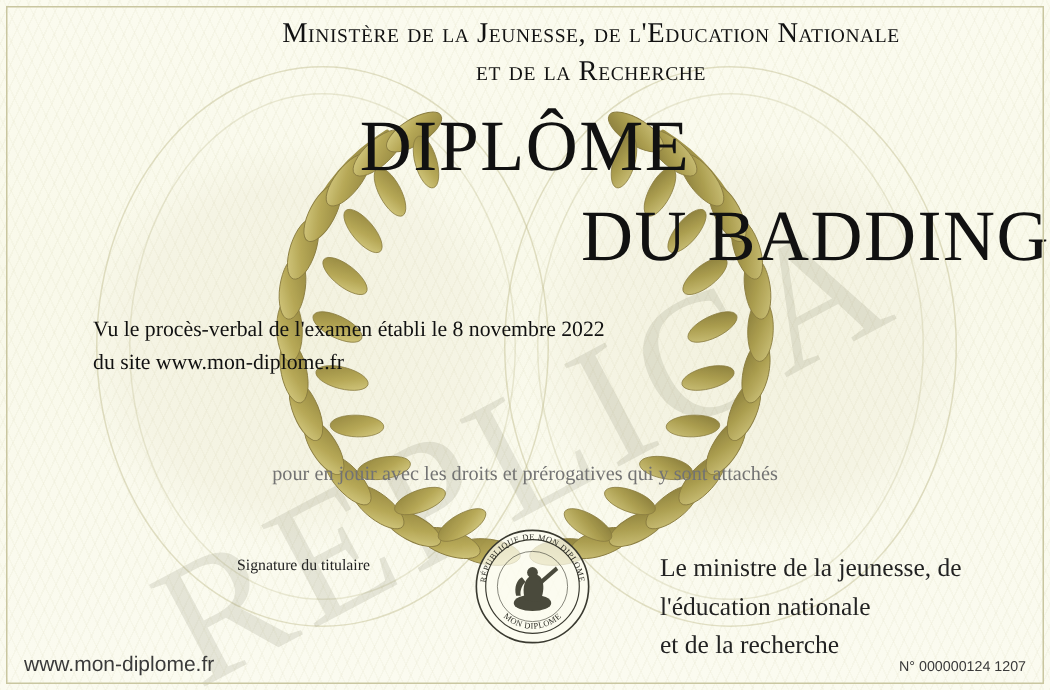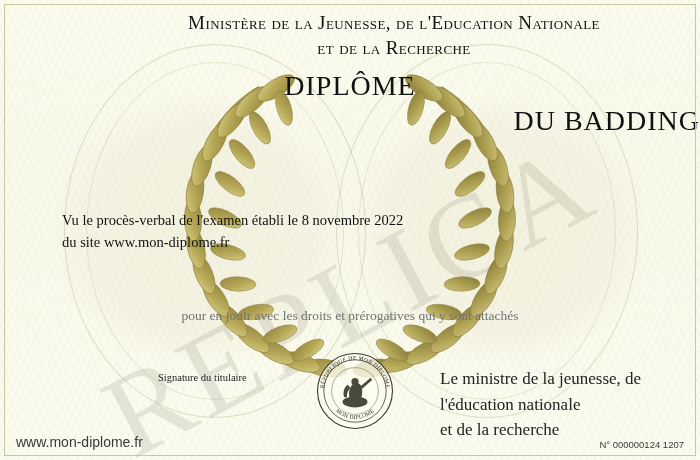--- a/index.html
+++ b/index.html
@@ -90,21 +90,21 @@
     line-height: 1.32;
     color: #111;
     margin-left: 44px;
   }
   .title {
     position: absolute;
     top: 68px;
     left: 0;
     width: 100%;
     text-align: center;
-    font-size: 28px;
+    font-size: 48px;
     line-height: 1.25;
     letter-spacing: 1px;
     color: #111;
   }
   .title .l2 { display: block; text-align: right; }
 
   .body-block {
     position: absolute;
     left: 62px;
     top: 182px;

